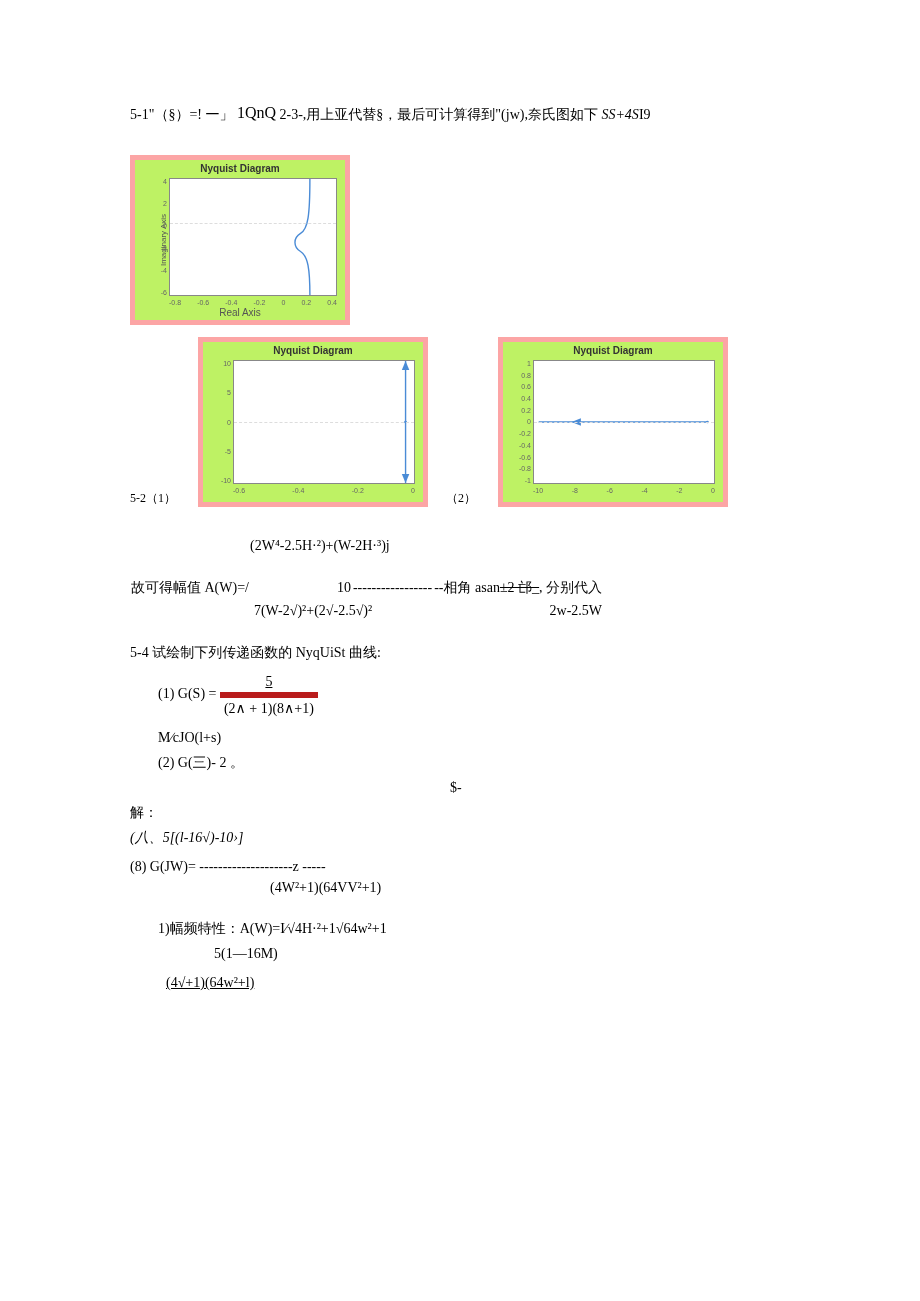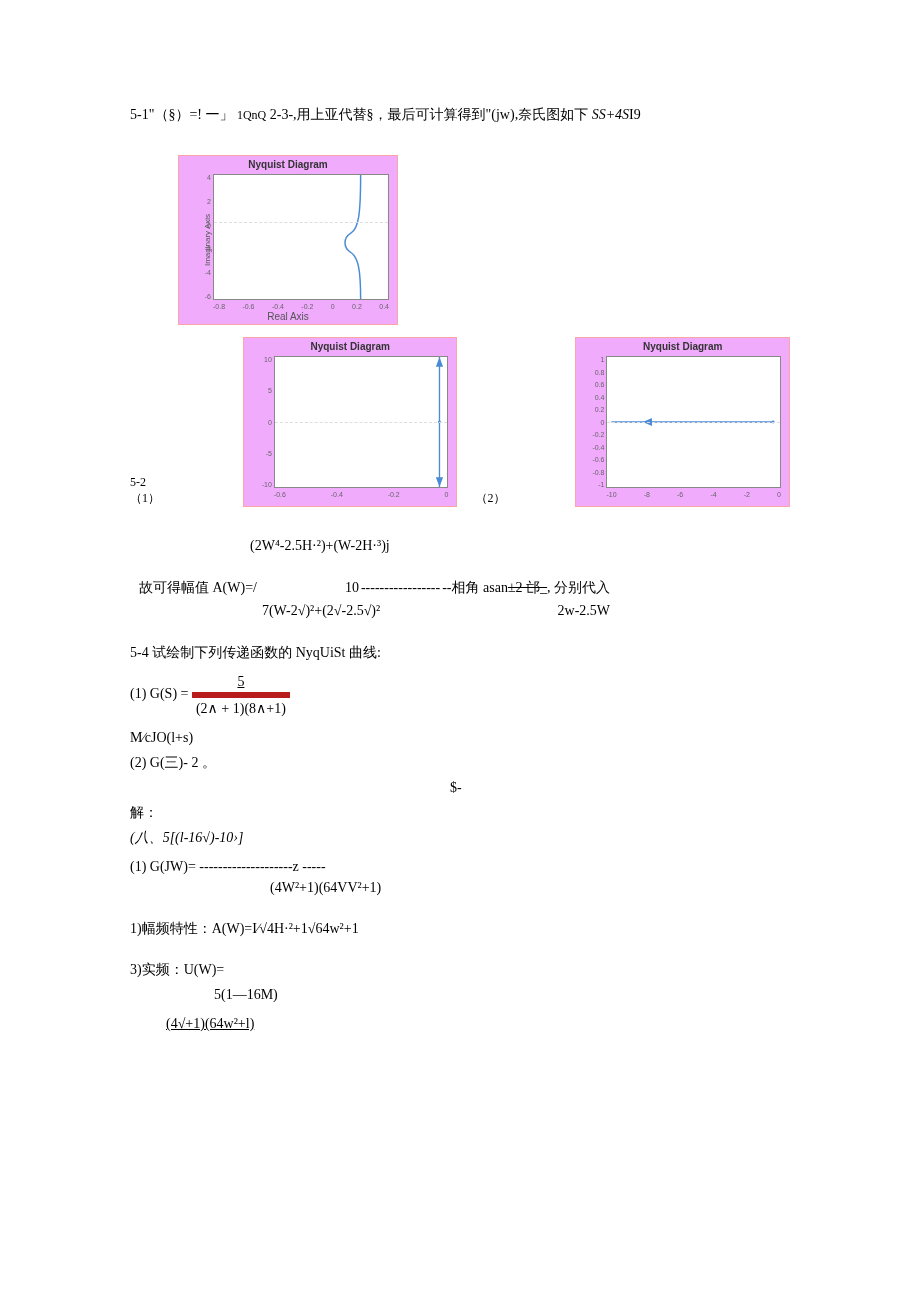--- a/index.html
+++ b/index.html
@@ -14,37 +14,36 @@
   .page {
     padding: 100px 130px 60px 130px;
   }
   .line {
     margin: 4px 0;
     line-height: 1.5;
   }
   .sup-frac {
     display: inline-block;
     vertical-align: bottom;
-    font-size: 12px;
+    font-size: 16px;
     text-align: center;
     line-height: 1;
     position: relative;
     top: -4px;
   }
   .sup-frac .num { display: block; }
   .italic { font-style: italic; }
 
   
   .diagram {
     display: inline-block;
-    border: 1px solid #fca5a5;
-    background: #f0abfc;
+    border: 5px solid #fca5a5;
+    background: #bef264;
     position: relative;
     box-sizing: border-box;
-    margin-left: 48px;
   }
   .diagram .title {
     position: absolute;
     top: 3px;
     left: 0; right: 0;
     text-align: center;
     font-family: Arial, sans-serif;
     font-weight: bold;
     font-size: 10px;
     color: #333;
@@ -112,21 +111,21 @@
     margin: 8px 0;
     line-height: 1.5;
   }
   .frac {
     display: inline-block;
     vertical-align: middle;
     text-align: center;
   }
   .frac .num { display:block; border-bottom: 1px solid #000; padding: 0 4px; }
   .frac .den { display:block; padding: 0 4px; }
-  .indent1 { }
+  .indent1 { margin-left: 28px; }
   .indent2 { margin-left: 84px; }
   .space-above { margin-top: 20px; }
 
 </style>
 </head>
 <body>
 
 <div class="page">
 
   
@@ -236,21 +235,21 @@
         <span>0</span>
       </div>
     </div>
   </div>
 
   
   <div class="eq-block" style="margin-left:120px;margin-top:28px;">(2W⁴-2.5H·²)+(W-2H·³)j</div>
 
   
   <div class="eq-block space-above">
-    <table style="border-collapse:collapse;margin-left:8px;">
+    <table style="border-collapse:collapse;">
       <tbody>
           <tr>
         <td>故可得幅值 A(W)=/</td>
         <td style="width:100px;text-align:right;">10</td>
         <td> ----------------- </td>
         <td>
           <span>--相角 asan</span><span style="text-decoration:line-through;">±2 邙_</span><span>, 分别代入</span>
         </td>
       </tr>
       <tr>
@@ -277,23 +276,22 @@
   <div class="line indent1">M∕cJO(l+s)</div>
   <div class="line indent1">
     <span>(2)   G(三)-    2         。</span>
   </div>
   <div class="line" style="margin-left:320px;">$-</div>
 
   <div class="line">解：</div>
 
   <div class="line" style="font-style:italic;">(八、5[(l-16√)-10›]</div>
   <div class="eq-block">
-    <span>(1)    G(JW)=</span>
+    <span>(8)    G(JW)=</span>
     <span> --------------------z -----</span>
     <div class="indent2" style="margin-left:140px;">(4W²+1)(64VV²+1)</div>
   </div>
 
   <div class="line indent1 space-above">1)幅频特性：A(W)=I∕√4H·²+1√64w²+1</div>
-  <div class="line indent1 space-above">3)实频：U(W)=</div>
   <div class="line indent2">5(1—16M)</div>
   <div class="line indent1" style="text-decoration:underline;display:inline-block;margin-left:36px;">(4√+1)(64w²+l)</div>
 
 </div>
 
 </body></html>

